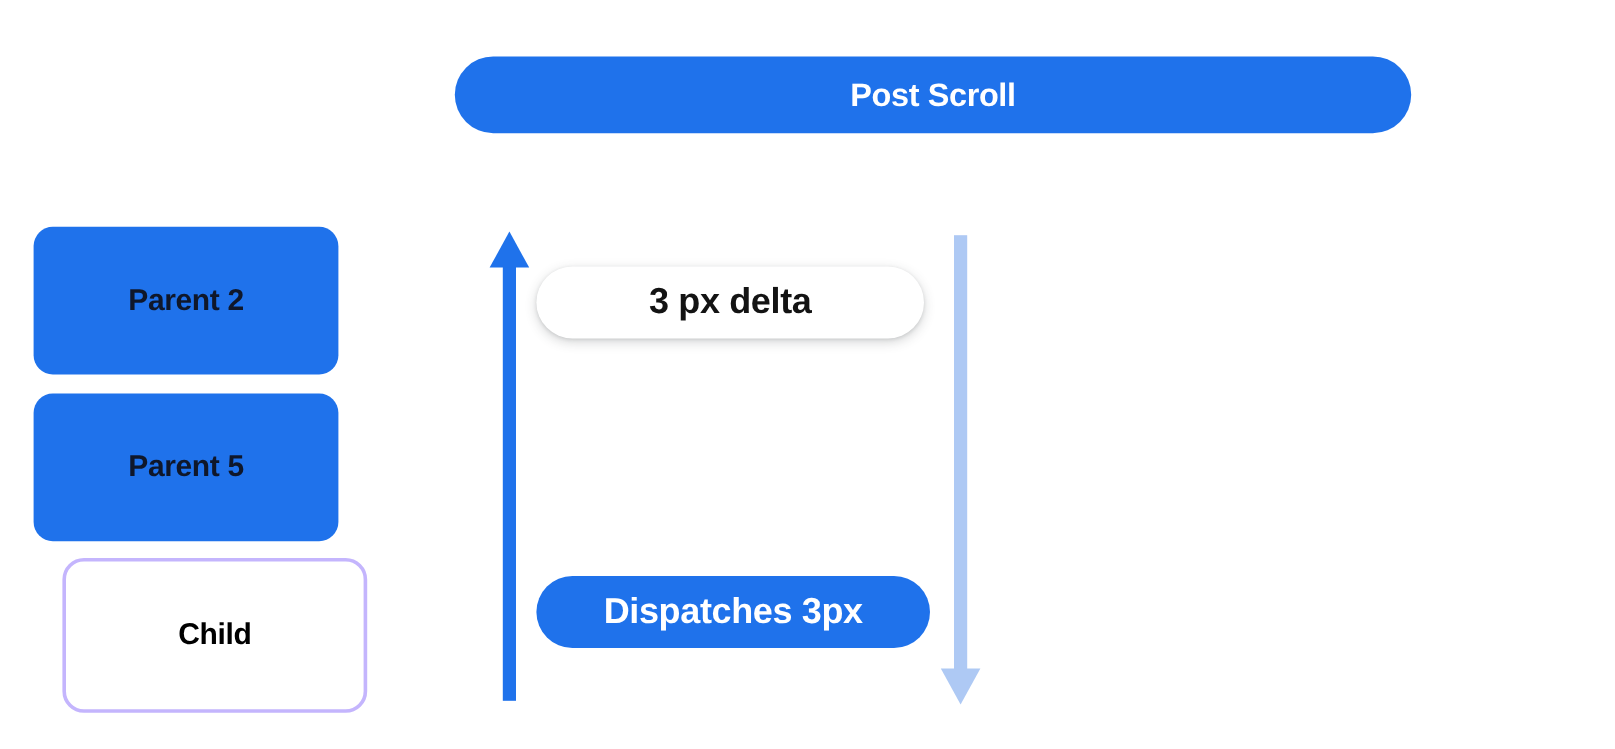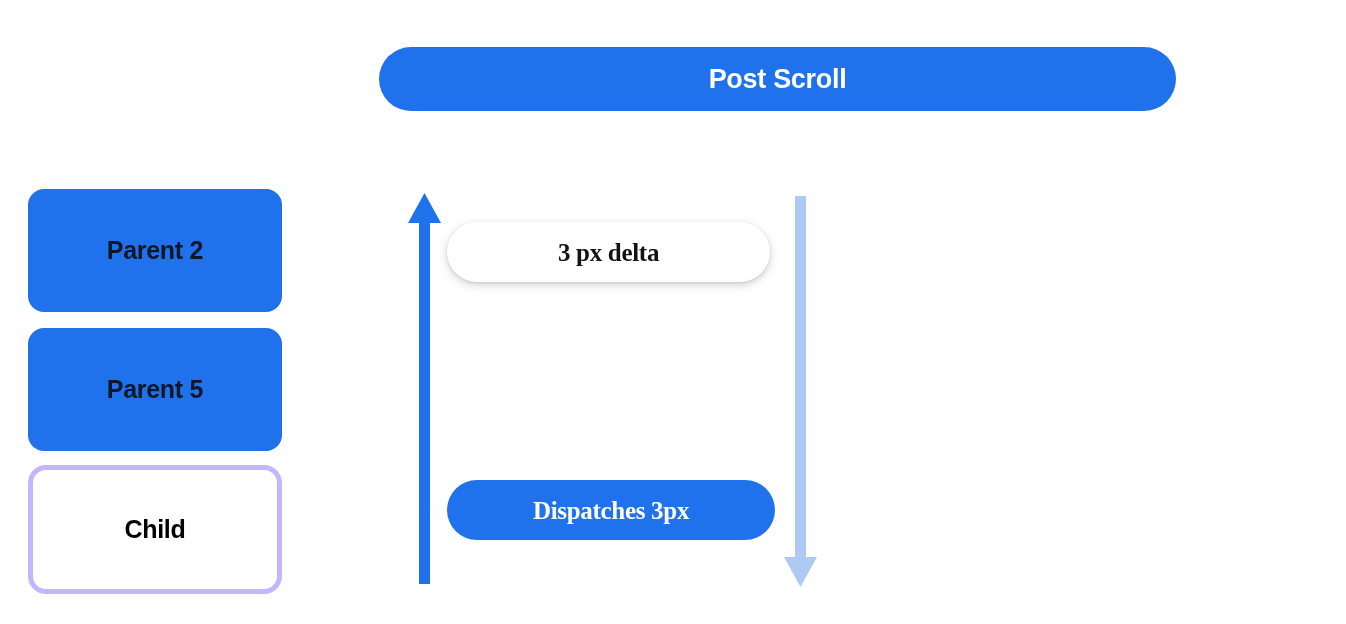--- a/index.html
+++ b/index.html
@@ -61,22 +61,23 @@
     line-height: 1;
   }
   .box-filled {
     background: #1f72eb;
     border: none;
   }
   .box-filled .label { color: #0f172a; }
 
   .box-outlined {
     background: #ffffff;
-    border: 5px solid #c4b5fd;
+    border: 3px solid #c4b5fd;
     border-radius: 18px;
+    margin-left: 24px;
   }
   .box-outlined .label { color: #000000; }
 
   #box-parent2 { top: 189px; height: 123px; }
   #box-parent1 { top: 328px; height: 123px; }
   #box-child   { top: 465px; height: 129px; }
 
   
   .arrow {
     position: absolute;
@@ -85,25 +86,24 @@
   
   .callout {
     position: absolute;
     box-sizing: border-box;
     display: flex;
     align-items: center;
     justify-content: center;
     border-radius: 30px;
   }
   .callout .label {
-    font-size: 25px;
+    font-size: 30px;
     font-weight: bold;
     letter-spacing: -0.3px;
     line-height: 1;
-    font-family: Liberation Serif, serif;
   }
 
   #pill-delta {
     left: 447px;
     top: 222px;
     width: 323px;
     height: 60px;
     background: #ffffff;
     box-shadow: 0 3px 10px rgba(60,64,67,0.22), 0 1px 3px rgba(60,64,67,0.14);
   }

